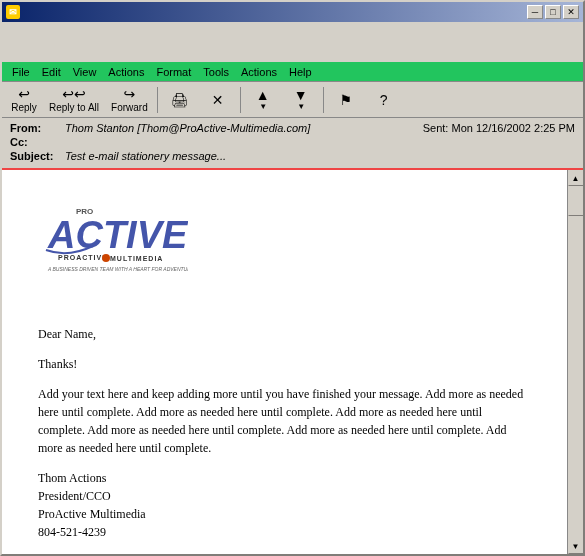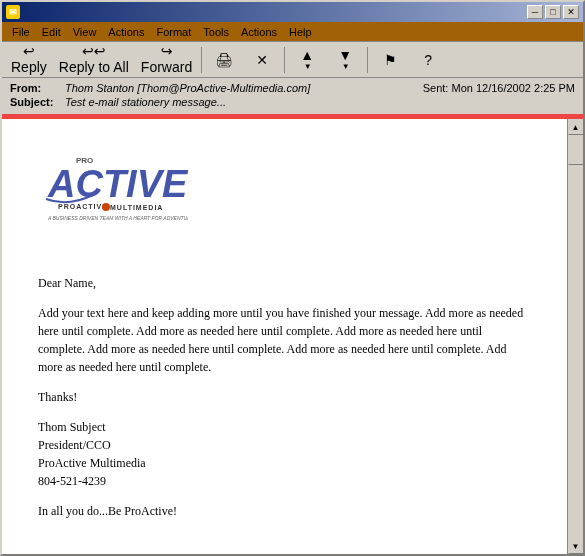--- a/index.html
+++ b/index.html
@@ -53,27 +53,28 @@
       display: flex;
       align-items: center;
       justify-content: center;
       font-size: 9px;
       cursor: pointer;
       color: #000;
     }
 
     
     .menu-bar {
-      background: #a16207;
+      background: #22c55e;
       height: 20px;
       display: flex;
       align-items: center;
       padding: 0 4px;
       border-bottom: 1px solid #888;
       font-size: 11px;
+      margin-top: 40px;
     }
     .menu-item {
       padding: 2px 6px;
       cursor: pointer;
     }
 
     
     .toolbar {
       background: #d4d0c8;
       height: 36px;
@@ -93,21 +94,21 @@
       border: 1px solid transparent;
       font-size: 9px;
       min-width: 36px;
       height: 30px;
     }
     .toolbar-icon {
       font-size: 14px;
       line-height: 1;
     }
     .toolbar-label {
-      font-size: 14px;
+      font-size: 10px;
       margin-top: 1px;
     }
     .toolbar-separator {
       width: 1px;
       height: 26px;
       background: #888;
       margin: 0 2px;
     }
     .toolbar-dropdown {
       display: flex;
@@ -115,21 +116,21 @@
     }
     .dropdown-arrow {
       font-size: 8px;
       margin-left: 1px;
     }
 
     
     .email-header {
       background: #d4d0c8;
       padding: 4px 8px;
-      border-bottom: 5px solid #ef4444;
+      border-bottom: 2px solid #ef4444;
     }
     .header-row {
       display: flex;
       align-items: flex-start;
       margin-bottom: 2px;
       font-size: 11px;
     }
     .header-label {
       width: 55px;
       color: #000;
@@ -296,20 +297,24 @@
   <div class="email-header">
     <div class="header-row">
       <span class="header-label">From:</span>
       <span class="header-value">Thom Stanton [Thom@ProActive-Multimedia.com]</span>
       <span class="header-sent">
         <span>Sent:</span>
         <span>Mon 12/16/2002 2:25 PM</span>
       </span>
     </div>
     <div class="header-row">
+      <span class="header-label">Cc:</span>
+      <span class="header-value"></span>
+    </div>
+    <div class="header-row">
       <span class="header-label">Subject:</span>
       <span class="header-value">Test e-mail stationery message...</span>
     </div>
   </div>
 
   <div class="content-area">
     <div class="email-body">
 
       <div class="logo-area">
         <svg class="logo-svg" viewBox="0 0 160 80" xmlns="http://www.w3.org/2000/svg">
@@ -324,24 +329,24 @@
           <ellipse cx="78" cy="62" rx="4" ry="4" fill="#cc4400"></ellipse>
           <text x="82" y="65" font-size="7" fill="#333" font-family="Arial" font-weight="bold" letter-spacing="1">MULTIMEDIA</text>
 
           <text x="20" y="75" font-size="5" fill="#666" font-family="Arial" font-style="italic">A BUSINESS DRIVEN TEAM WITH A HEART FOR ADVENTURE</text>
         </svg>
       </div>
 
       <div class="email-content">
         <div class="email-body-text">
           <p>Dear Name,</p>
+          <p>Thanks!</p>
           <p>Add your text here and keep adding more until you have finished your message. Add more as needed here until complete. Add more as needed here until complete. Add more as needed here until complete. Add more as needed here until complete. Add more as needed here until complete. Add more as needed here until complete.</p>
-          <p>Thanks!</p>
           <p>
-            <span>Thom Subject</span><br>
+            <span>Thom Actions</span><br>
             <span>President/CCO</span><br>
             <span>ProActive Multimedia</span><br>
             <span>804-521-4239</span>
           </p>
           <p>In all you do...Be ProActive!</p>
         </div>
       </div>
 
     </div>
 

